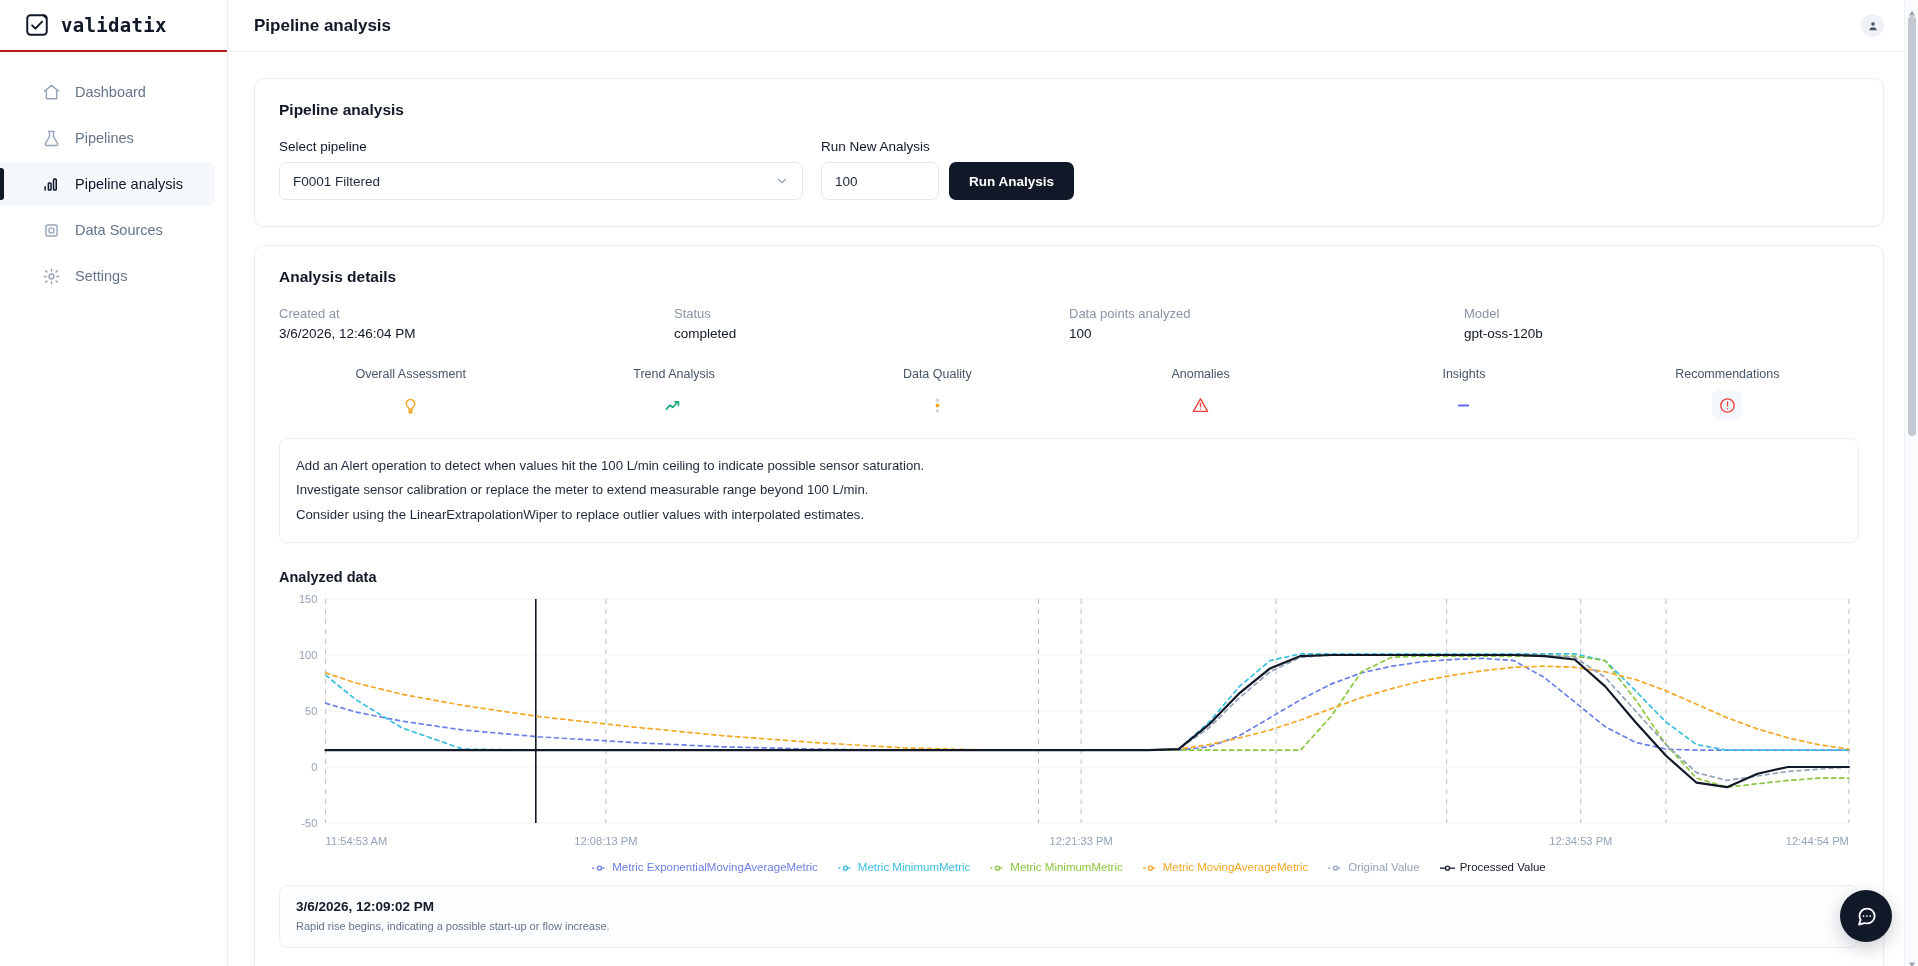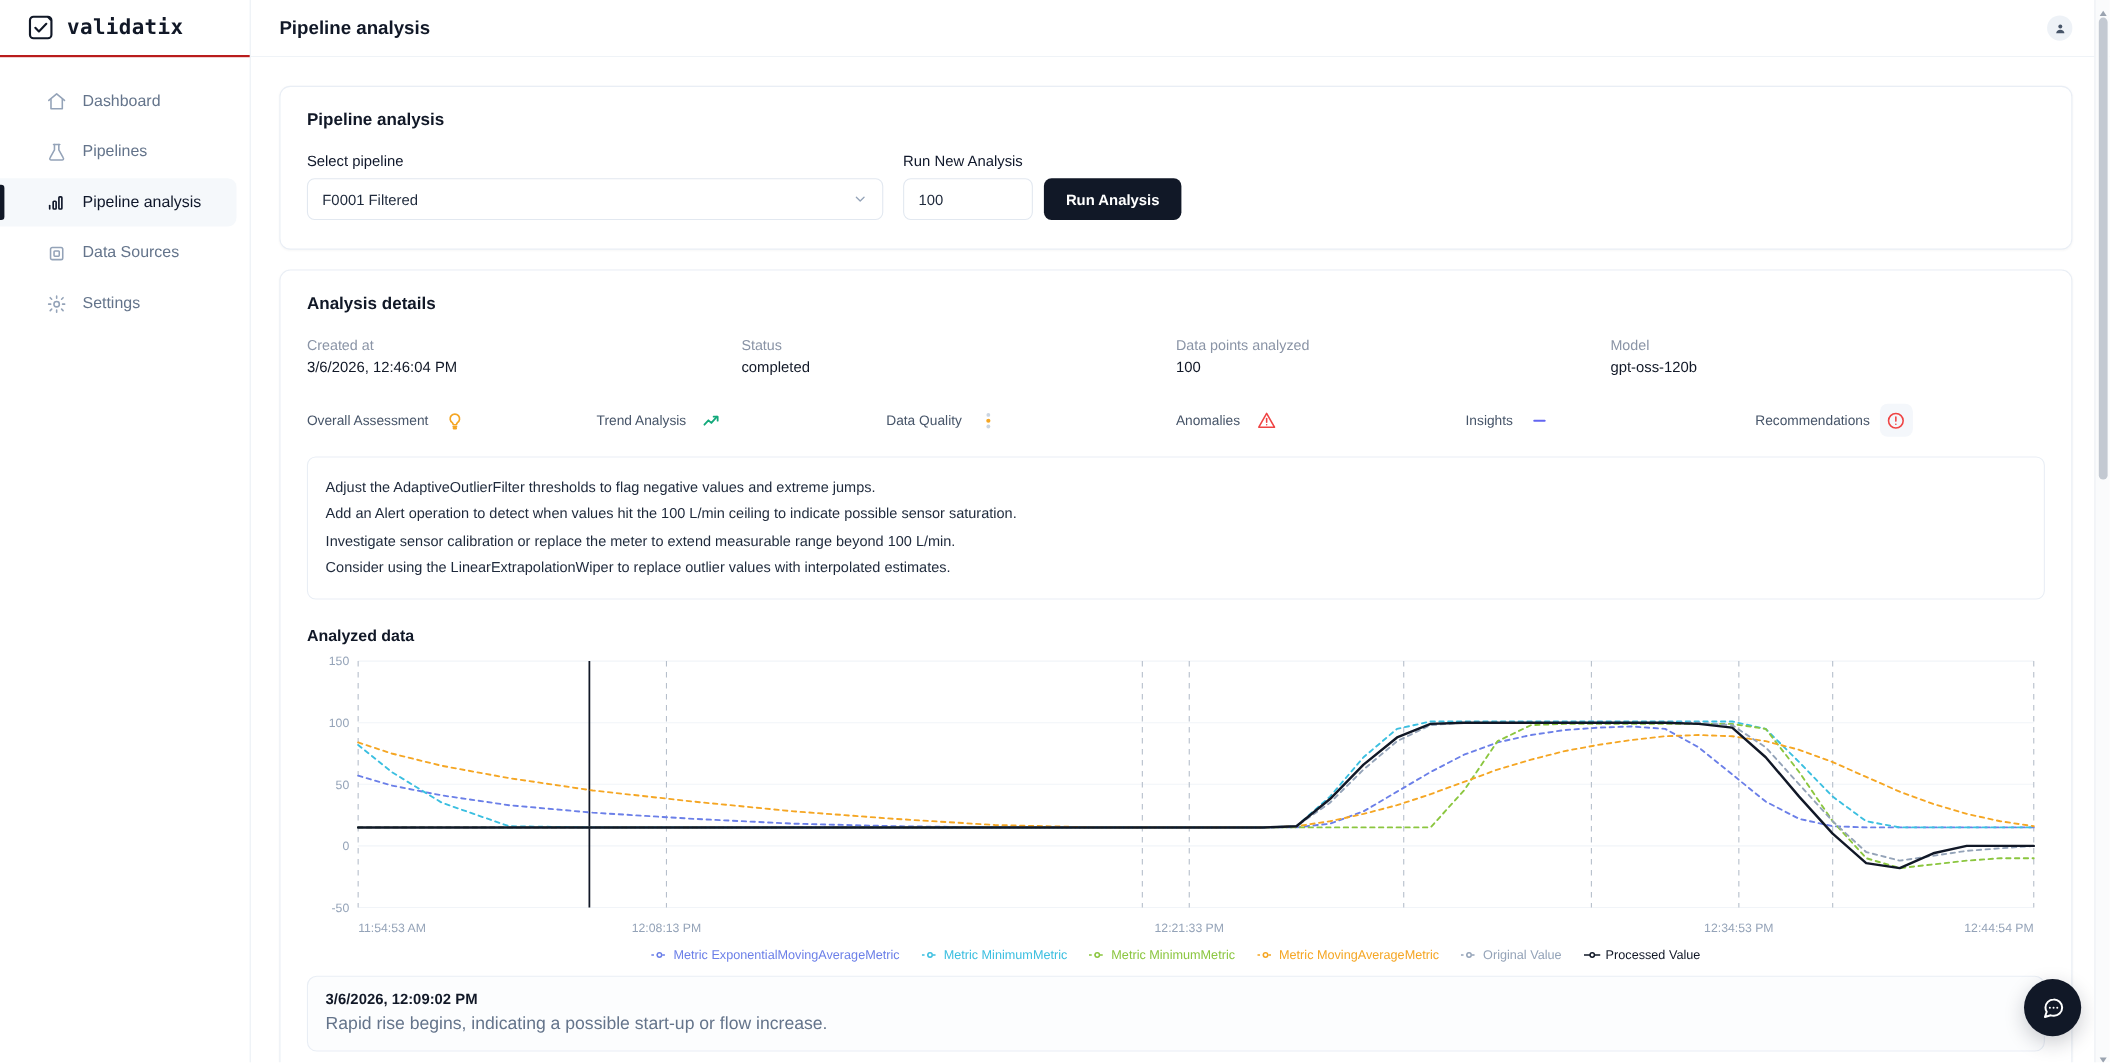--- a/index.html
+++ b/index.html
@@ -94,21 +94,21 @@
 
   
   .meta-grid { display: flex; margin-top: 20px; }
   .meta-cell { flex: 1; }
   .meta-k { font-size: 13px; color: #8a94a6; margin-bottom: 5px; }
   .meta-v { font-size: 13.5px; color: #111827; }
 
   
   .tabs { display: flex; margin-top: 24px; }
   .tab {
-    flex: 1; display: flex; flex-direction: row; align-items: center;
+    flex: 1; display: flex; flex-direction: column; align-items: center;
     gap: 9px; cursor: pointer; padding: 2px 0;
   }
   .tab-label { font-size: 12.5px; color: #475569; }
   .tab-icon {
     width: 30px; height: 30px; border-radius: 7px;
     display: flex; align-items: center; justify-content: center;
   }
   .tab.selected .tab-icon { background: #f4f7fb; }
   .tab-icon svg { width: 19px; height: 19px; }
 
@@ -129,21 +129,21 @@
   }
   .leg-item { display: flex; align-items: center; gap: 5px; font-size: 11.5px; cursor: pointer; }
   .leg-mark { width: 15px; height: 10px; flex: 0 0 15px; }
 
   
   .anno-card {
     border: 1px solid #e9eef5; border-radius: 9px; background: #fcfdfe;
     padding: 13px 16px 15px 16px; margin-top: 12px;
   }
   .anno-time { font-size: 13.5px; font-weight: 600; color: #111827; margin-bottom: 6px; }
-  .anno-text { font-size: 16px; color: #64748b; }
+  .anno-text { font-size: 11px; color: #64748b; }
 
   
   .fab {
     position: absolute; right: 26px; bottom: 24px;
     width: 52px; height: 52px; border-radius: 50%; background: #111827;
     display: flex; align-items: center; justify-content: center; cursor: pointer;
     box-shadow: 0 6px 18px rgba(16,24,40,.22);
   }
   .fab svg { width: 23px; height: 23px; color: #fff; }
 
@@ -355,21 +355,20 @@
                   <circle cx="12" cy="12" r="8.4"></circle>
                     <path d="M12 7.6v4.8"></path>
                     <circle cx="12" cy="16" r=".95" fill="#ef4444" stroke="none"></circle>
                 </svg>
               </div>
             </div>
 
           </div>
 
           <div class="content-box">
-            <div class="content-line">Adjust the AdaptiveOutlierFilter thresholds to flag negative values and extreme jumps.</div>
             <div class="content-line">Add an Alert operation to detect when values hit the 100 L/min ceiling to indicate possible sensor saturation.</div>
             <div class="content-line">Investigate sensor calibration or replace the meter to extend measurable range beyond 100 L/min.</div>
             <div class="content-line">Consider using the LinearExtrapolationWiper to replace outlier values with interpolated estimates.</div>
           </div>
 
           <div class="section-title" style="margin-top:26px">Analyzed data</div>
 
           <div class="chart-wrap">
             <svg class="chart-svg" id="chart" viewBox="0 0 1560 268" preserveAspectRatio="none">
                 <line x1="46" x2="1550" y1="8" y2="8" stroke="#f1f4f8" stroke-width="1" vector-effect="non-scaling-stroke"></line>

